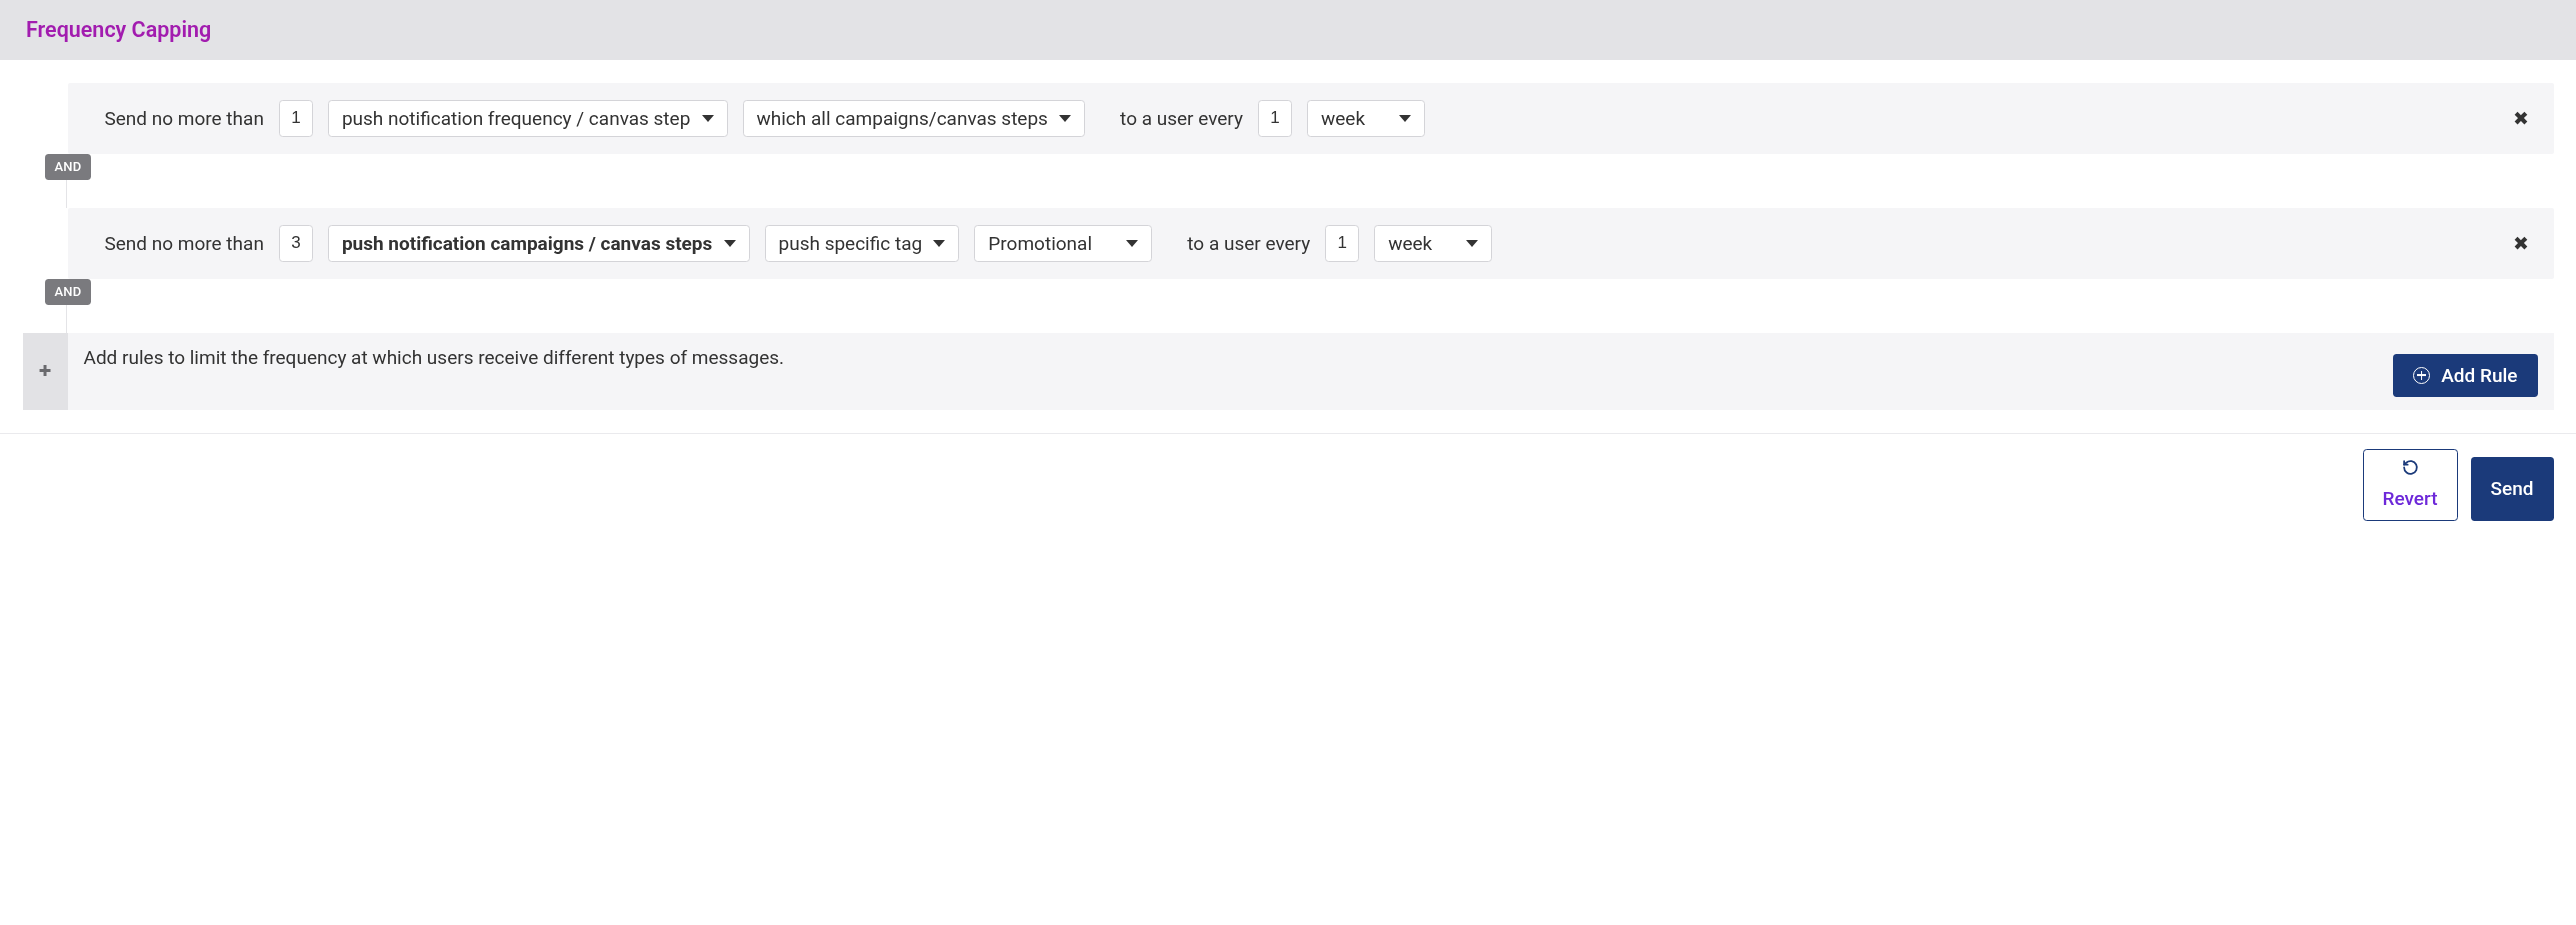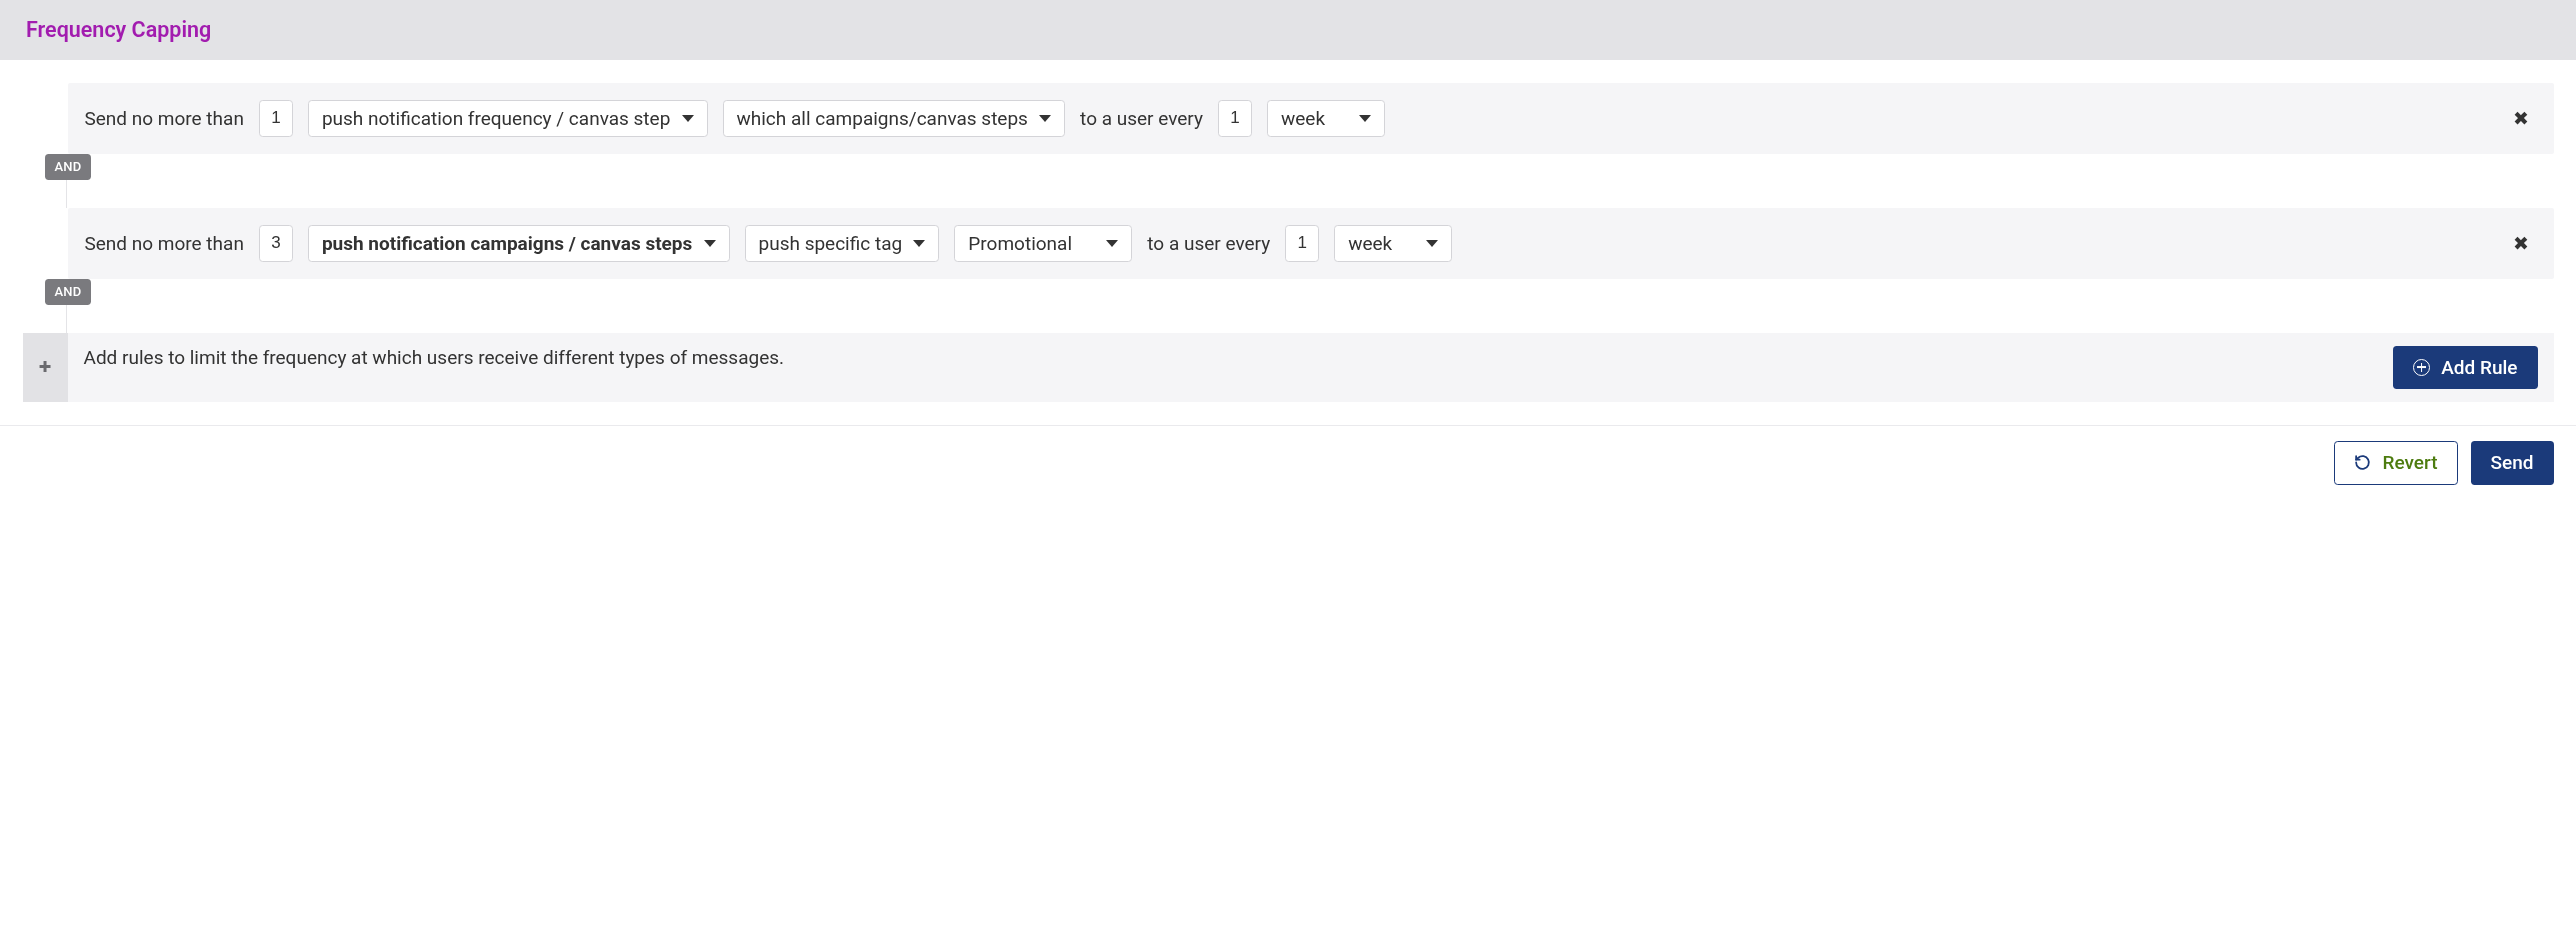--- a/index.html
+++ b/index.html
@@ -78,20 +78,21 @@
     padding: 5.6px 9.4px;
     border-radius: 3.7px;
     position: relative;
     z-index: 1;
     letter-spacing: 0.2px;
   }
   .label-text {
     font-size: 19px;
     color: #333;
     white-space: nowrap;
+    margin-left: 20px;
   }
   .num-input {
     width: 34px;
     height: 37px;
     border: 0.9px solid #d4d4d8;
     border-radius: 3.7px;
     background: #fff;
     text-align: center;
     font-size: 17px;
     color: #333;
@@ -145,25 +146,27 @@
     padding: 9.4px 19px;
     border-radius: 3.7px;
     font-size: 19px;
     font-weight: 500;
     cursor: pointer;
     border: 0.9px solid transparent;
   }
   .btn-primary {
     background: #1b3a7a;
     color: #fff;
+    margin-top: 8px;
   }
   .btn-outline {
     background: #fff;
     border: 1.4px solid #1b3a7a;
-    color: #4d7c0f;
+    color: #6d28d9;
+    flex-direction: column;
   }
   .footer {
     border-top: 0.9px solid #eaeaed;
     padding: 15px 22.5px 22.5px;
     display: flex;
     justify-content: flex-end;
     gap: 13px;
     margin-top: 22.5px;
   }
   .plus-circle {

